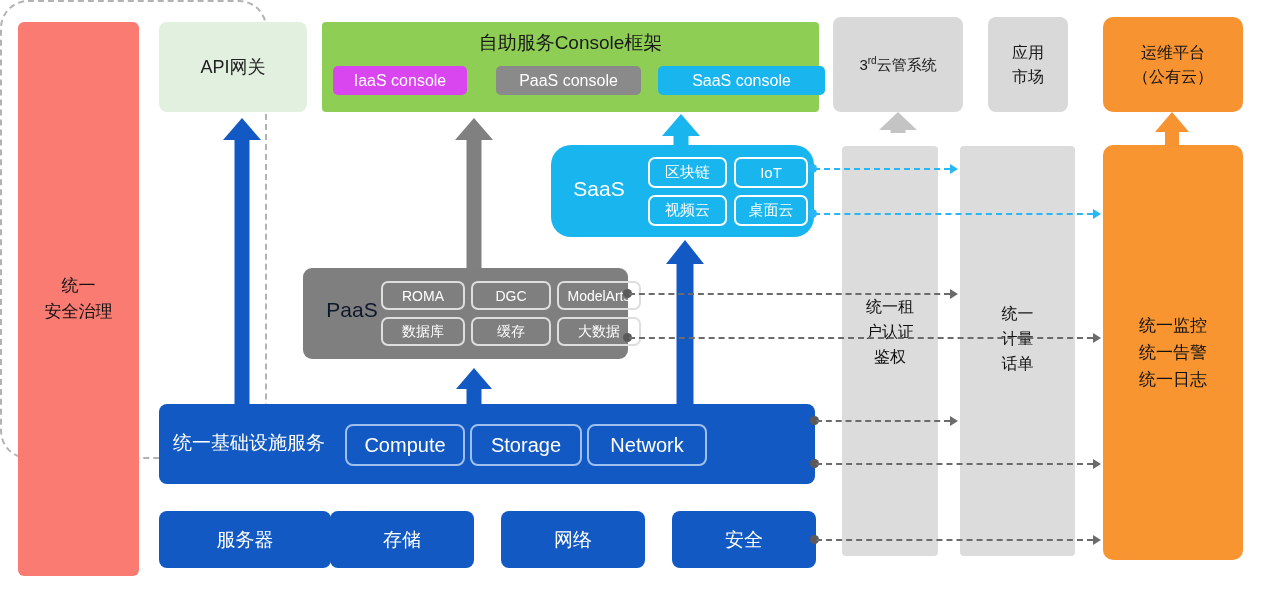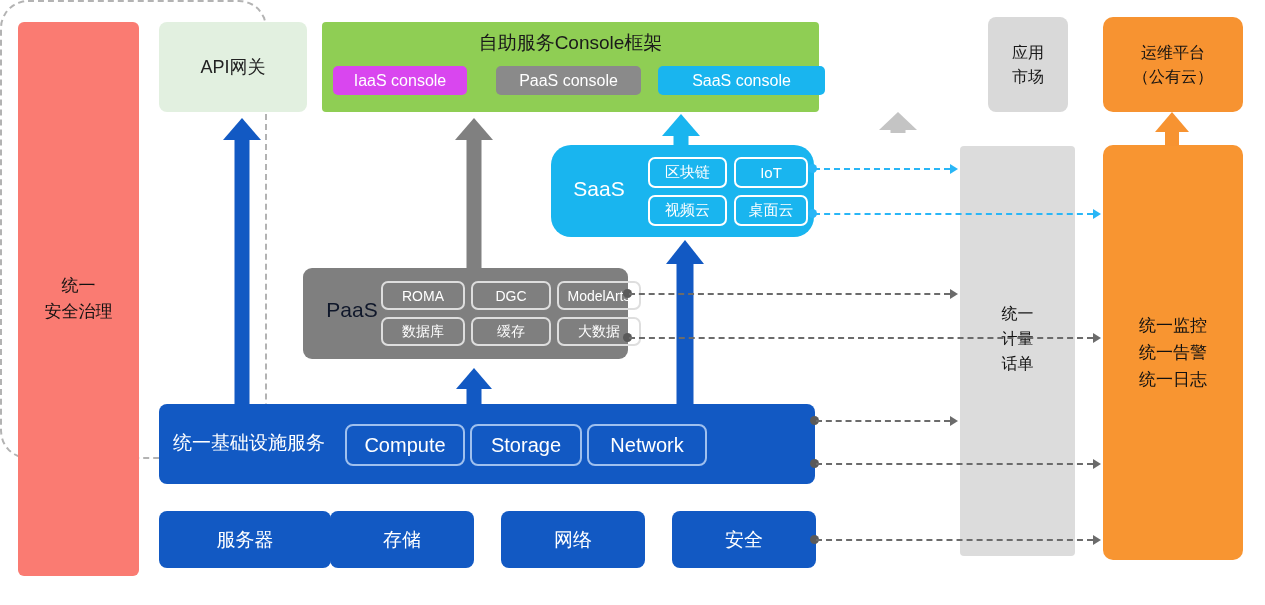--- a/index.html
+++ b/index.html
@@ -112,20 +112,23 @@
     <span>API网关</span>
   </div>
 
   <div class="box" id="consoleframe">
     <div id="consoletitle">自助服务Console框架</div>
     <div class="console-chip" id="chip0">IaaS console</div>
     <div class="console-chip" id="chip1">PaaS console</div>
     <div class="console-chip" id="chip2">SaaS console</div>
   </div>
 
+  <div class="box rounded" id="third">
+    <span><span>3</span><sup>rd</sup><span>云管系统</span></span>
+  </div>
 
   <div class="box rounded" id="appmkt">
     <div>
       <div>应用</div>
       <div>市场</div>
     </div>
   </div>
 
   <div class="box rounded" id="opstop">
     <div>
@@ -137,20 +140,25 @@
   <div class="box rounded" id="opsbody">
     <div>
       <div>统一监控</div>
       <div>统一告警</div>
       <div>统一日志</div>
     </div>
   </div>
 
   <div id="capsule"></div>
 
+  <div class="gcol" id="gcol0">
+    <div class="gcol-label">统一租</div>
+    <div class="gcol-label" style="top:173px">户认证</div>
+    <div class="gcol-label" style="top:198px">鉴权</div>
+  </div>
 
   <div class="gcol" id="gcol1">
     <div class="gcol-label">统一</div>
     <div class="gcol-label" style="top:180px">计量</div>
     <div class="gcol-label" style="top:205px">话单</div>
   </div>
 
   <div class="box" id="saas">
     <div id="saaslabel">SaaS</div>
     <div class="saas-chip" id="s0">区块链</div>

